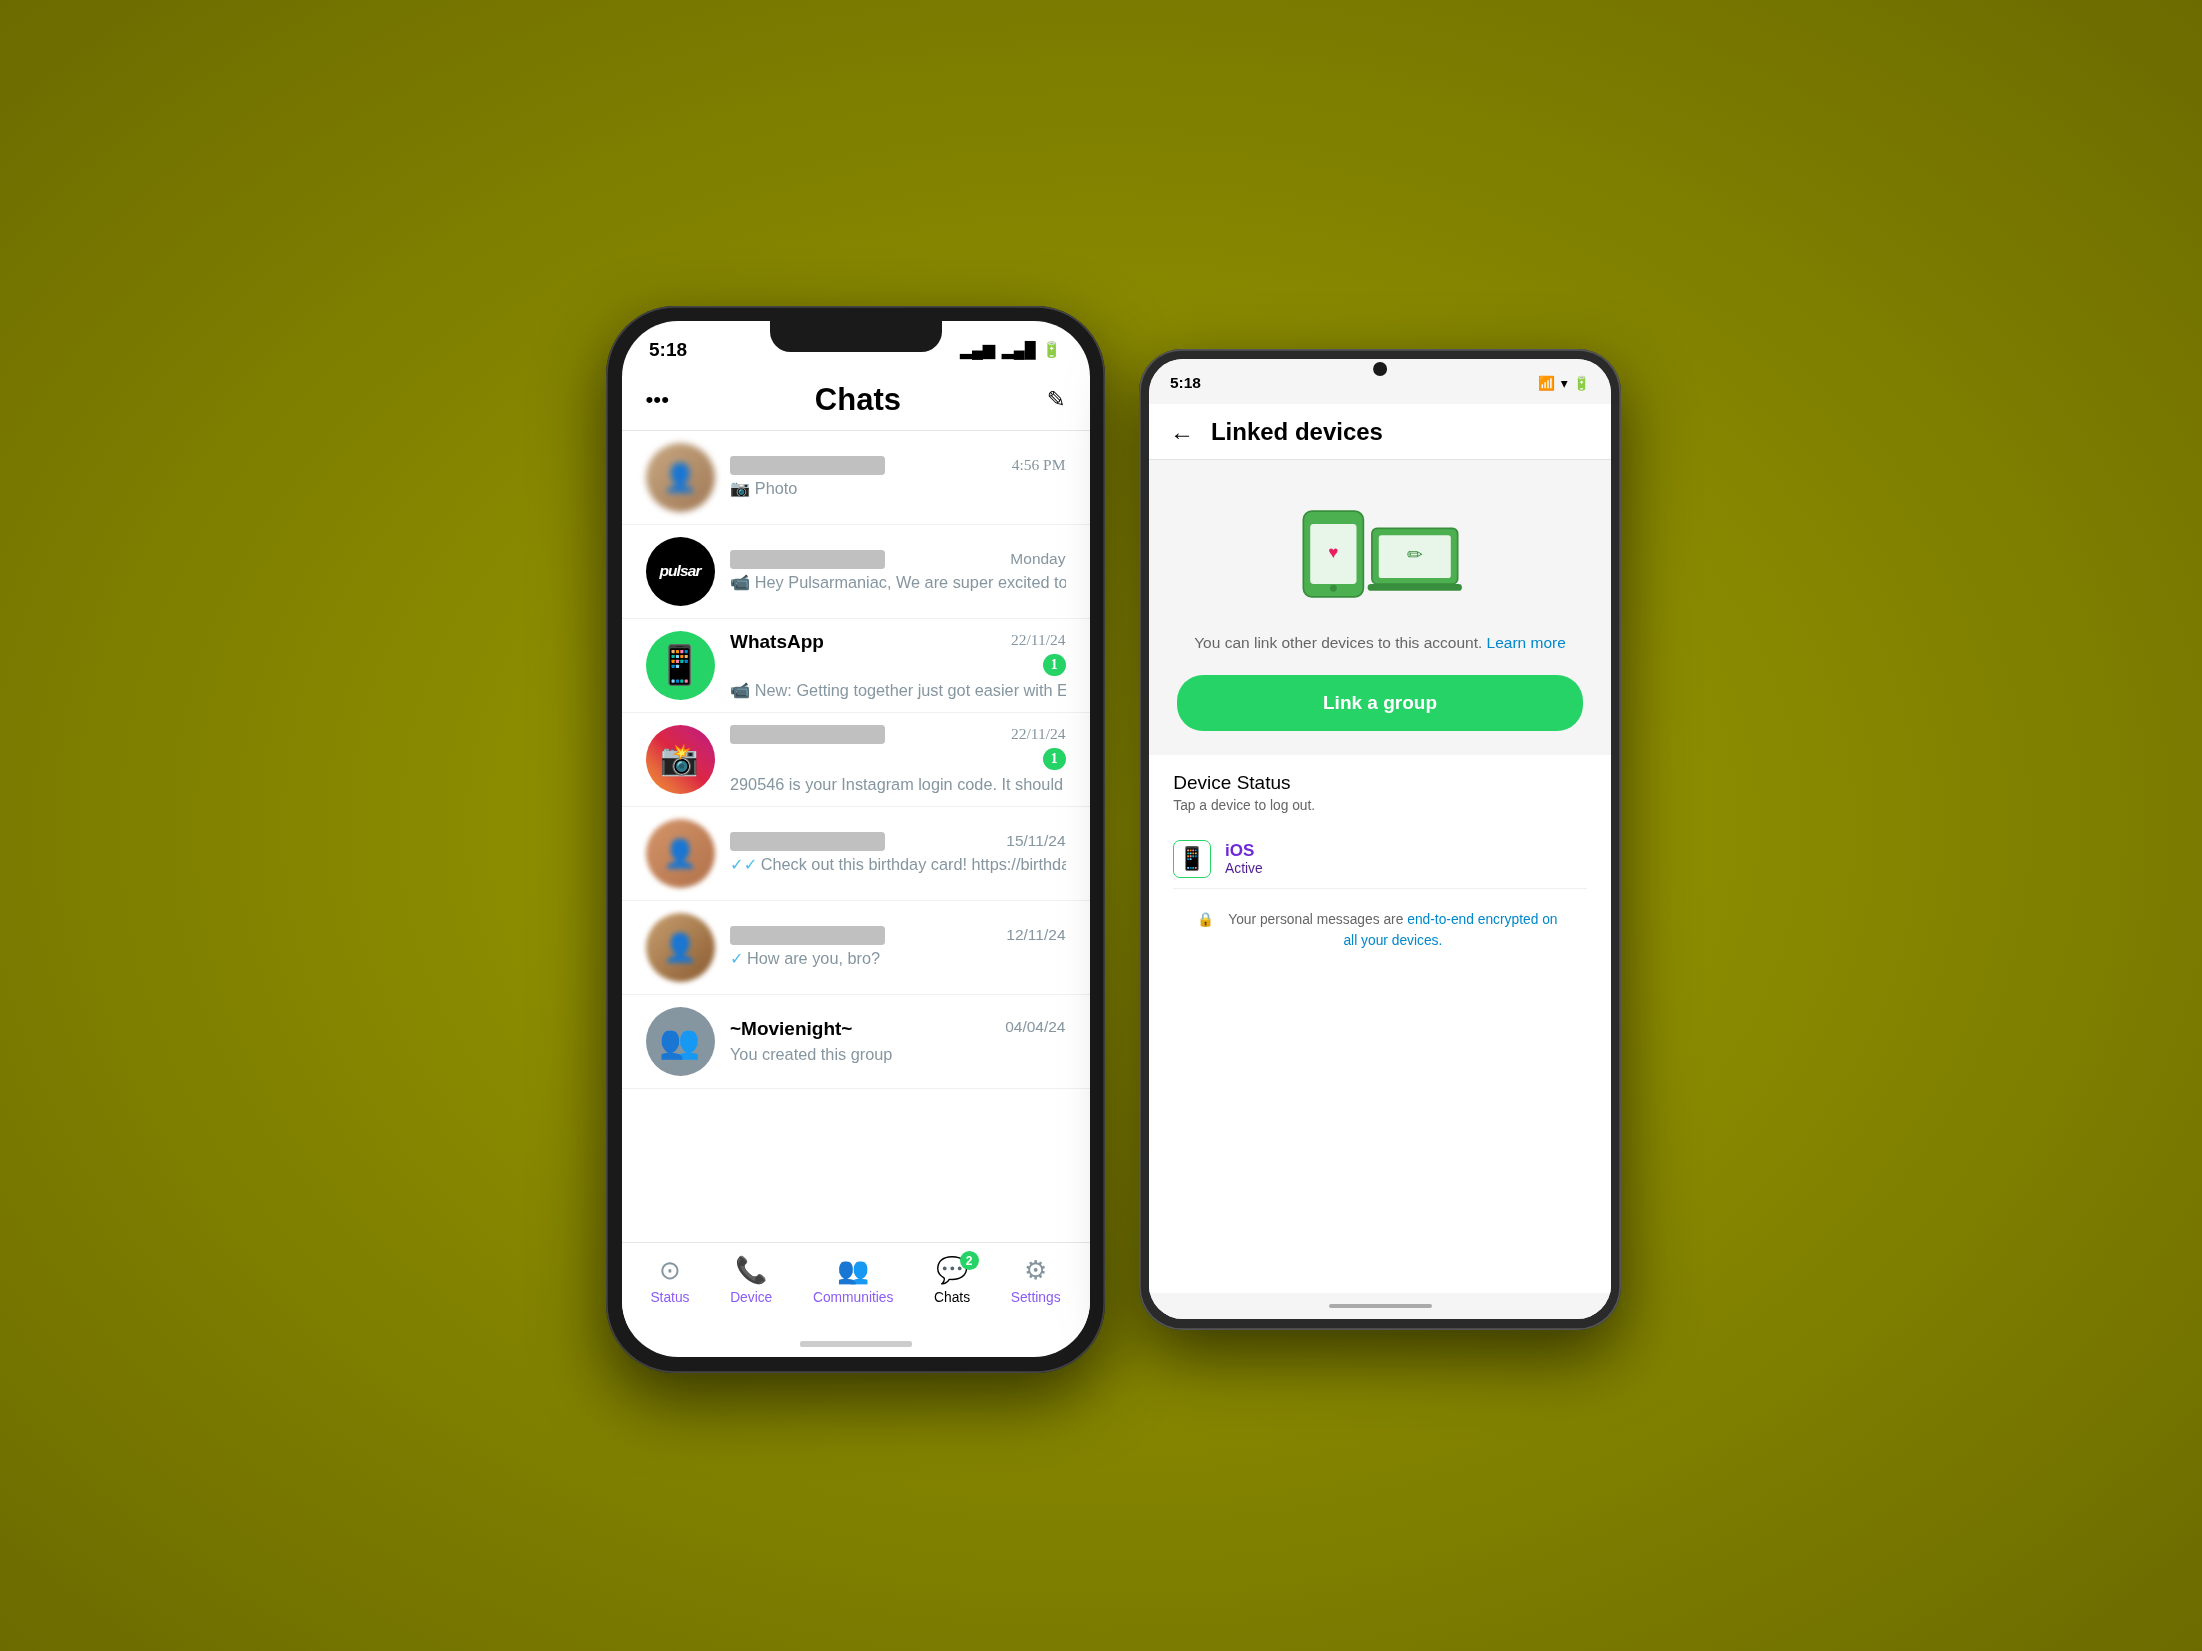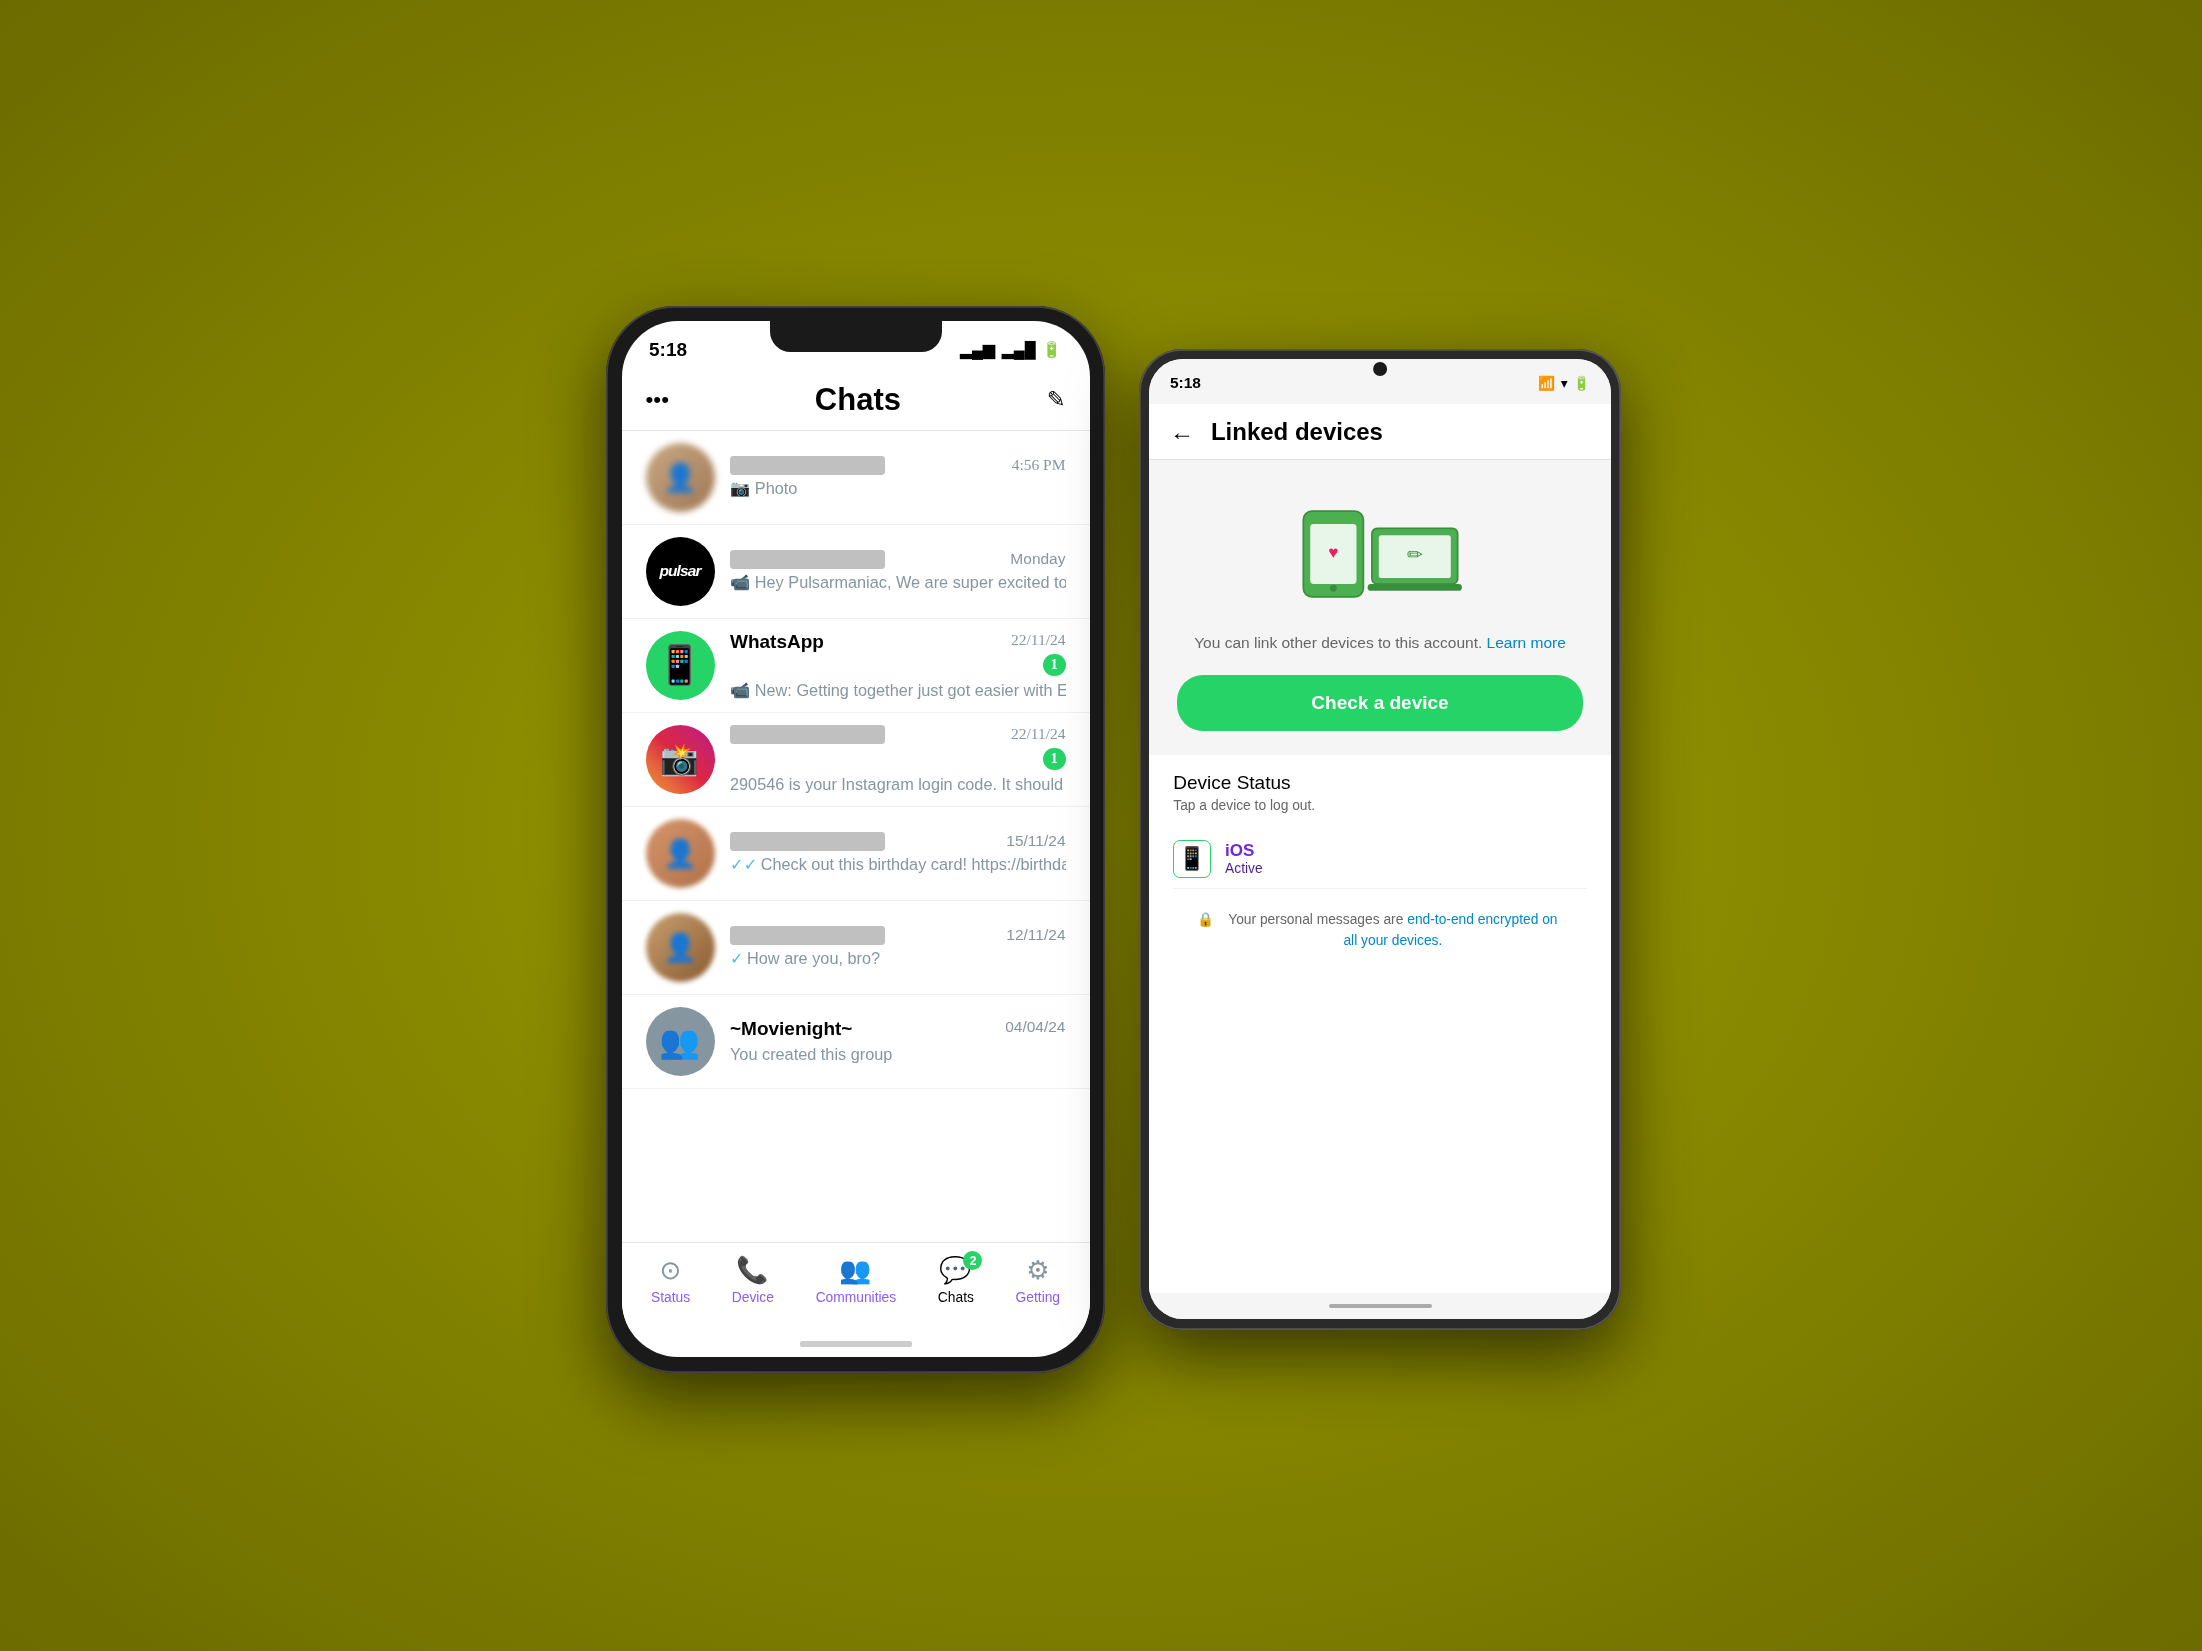--- a/index.html
+++ b/index.html
@@ -593,21 +593,21 @@
           <span class="nav-icon">👥</span>
           <span class="nav-label">Communities</span>
         </div>
         <div class="nav-item">
           <span class="nav-icon active">💬</span>
           <span class="nav-badge">2</span>
           <span class="nav-label active">Chats</span>
         </div>
         <div class="nav-item">
           <span class="nav-icon">⚙</span>
-          <span class="nav-label">Getting</span>
+          <span class="nav-label">Settings</span>
         </div>
       </div>
 
       <div class="iphone-home-indicator">
         <div style="width:112px;height:5.2px;background:#ccc;border-radius:2.6px;"></div>
       </div>
     </div>
   </div>
 
   <div class="android">
@@ -645,21 +645,21 @@
             <text x="150" y="78" text-anchor="middle" font-size="22" fill="#388e3c">✏</text>
             <rect x="95" y="105" width="110" height="8" rx="4" ry="4" fill="#388e3c"></rect>
           </svg>
         </div>
 
         <div class="linked-description">
           <span>You can link other devices to this account.</span>
           <a class="learn-more" href="#">Learn more</a>
         </div>
 
-        <button class="link-device-btn">Check a device</button>
+        <button class="link-device-btn">Link a group</button>
 
         <div class="device-status-section">
           <div class="device-status-title">Device Status</div>
           <div class="device-status-subtitle">Tap a device to log out.</div>
 
           <div class="device-item">
             <div class="device-icon">📱</div>
             <div>
               <div class="device-info-name">iOS</div>
               <div class="device-info-status">Active</div>

